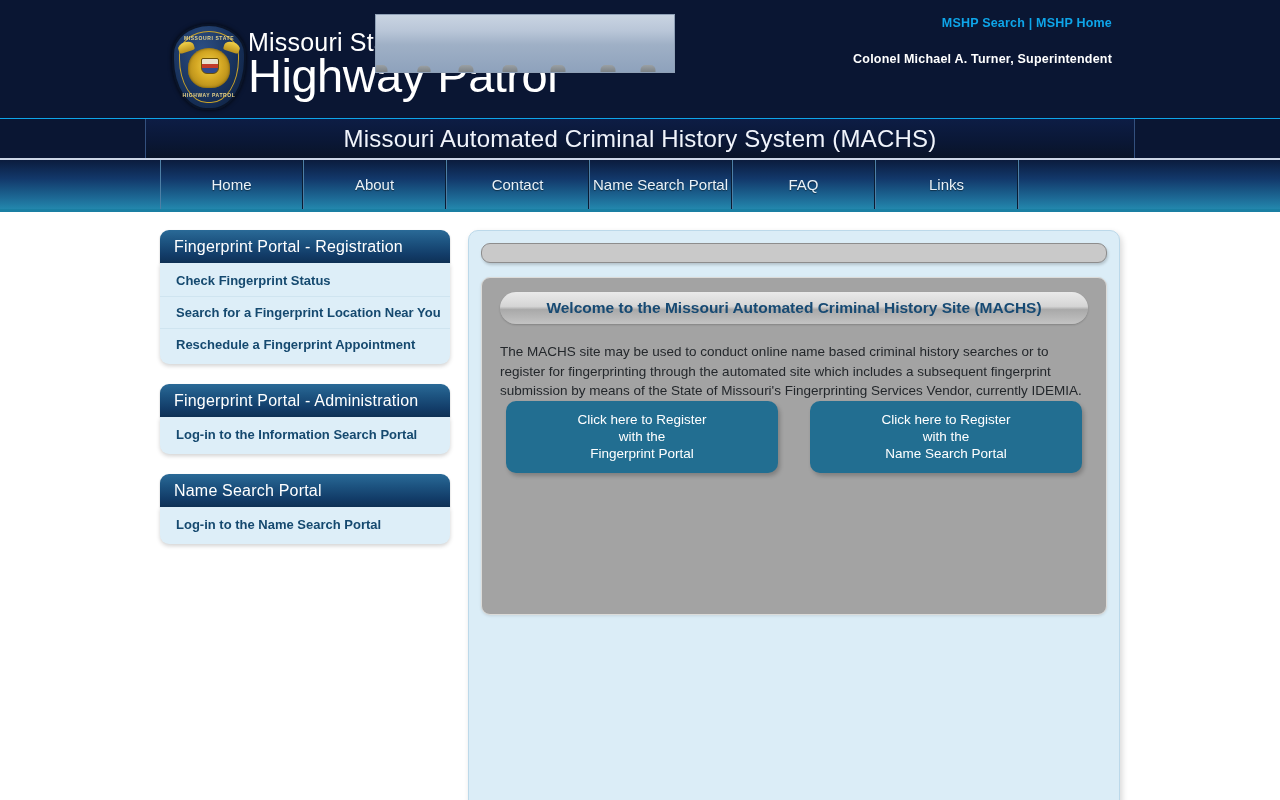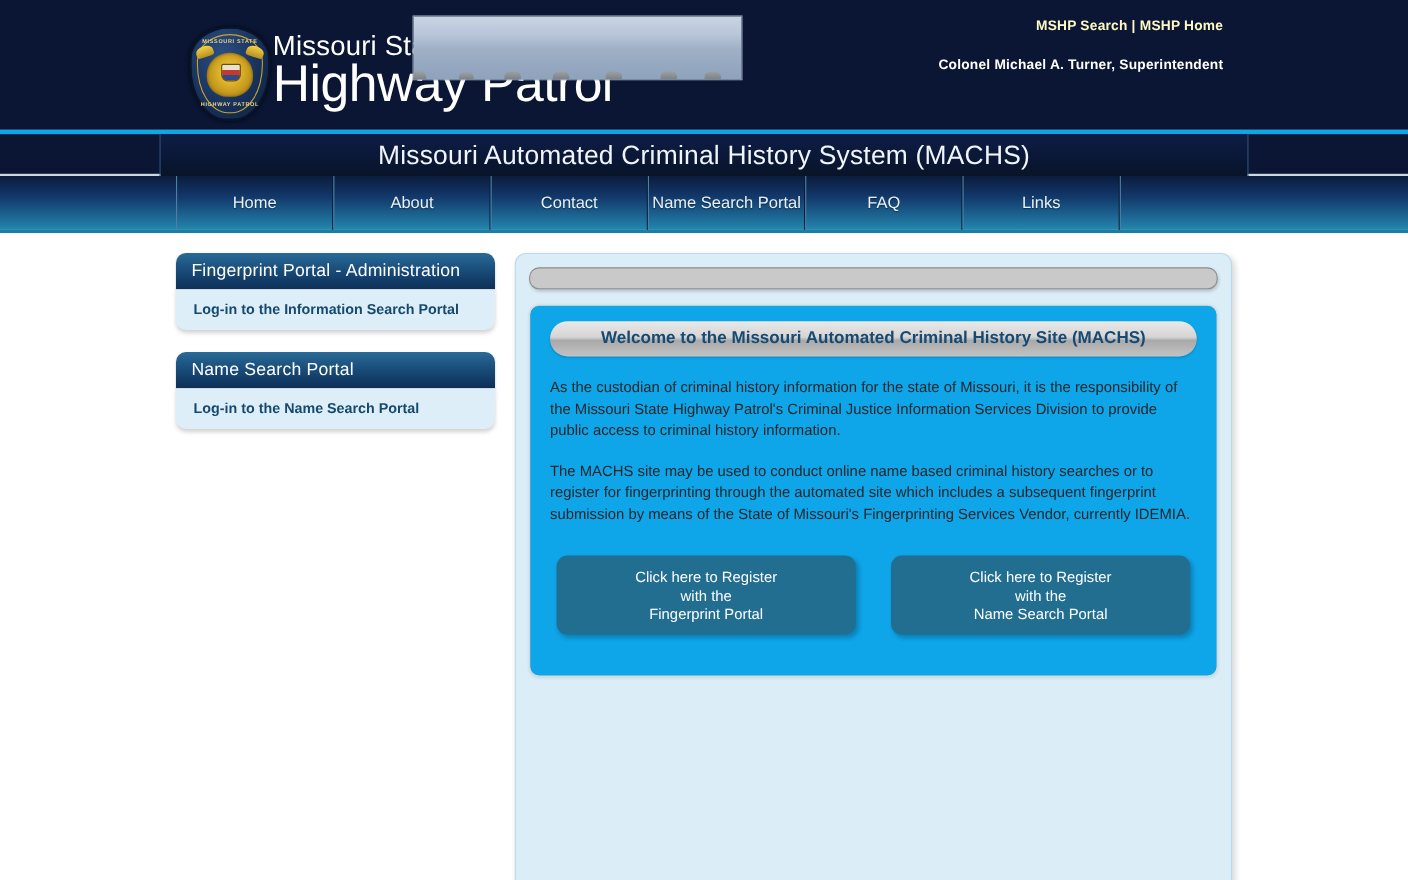--- a/index.html
+++ b/index.html
@@ -96,34 +96,34 @@
   }
   .tr .hat:before {
     content:""; position:absolute; left:50%; top:-7px; transform:translateX(-50%);
     width:15px; height:11px;
     background: linear-gradient(#9aa0a4, #6a7074);
     border-radius: 5px 5px 2px 2px;
   }
 
   .hdr-links {
     position:absolute; right: 168px; top: 16px;
-    font-size: 12.5px; font-weight: bold; color:#fef9c3;
+    font-size: 12.5px; font-weight: bold; color:#0ea5e9;
     letter-spacing:.2px;
   }
   .hdr-super {
     position:absolute; right: 168px; top: 52px;
     font-size: 12.5px; font-weight: bold; color:#ffffff;
     letter-spacing:.2px;
   }
 
   
   .titlebar-wrap {
     position: relative; height: 42px;
     background: #0a1633;
-    border-top: 4px solid #0ea5e9;
+    border-top: 1px solid #0ea5e9;
     border-bottom: 2px solid #ccd6e6;
   }
   .titlebar {
     position:absolute; left:145px; top:0; width:990px; height:39px;
     background: linear-gradient(180deg,#0d1d45 0%, #0a1735 60%, #091428 100%);
     border-left: 1px solid #33507e;
     border-right: 1px solid #33507e;
     display:flex; align-items:center; justify-content:center;
   }
   .titlebar span {
@@ -199,42 +199,41 @@
     box-shadow: 1px 2px 3px rgba(0,0,0,.18);
   }
   .notice-title {
     color:#d8141c; font-size:13.5px; font-weight:bold; letter-spacing:.3px;
     margin-bottom: 4px;
   }
   .notice-text { color:#e0342c; font-size:13px; }
 
   .inner-card {
     margin-top: 14px;
-    background:#0ea5e9;
+    background:#a3a3a3;
     border:1px solid #dcdcda;
     border-radius: 9px;
     padding: 12px 14px 18px 14px;
     box-shadow: 0 1px 3px rgba(0,0,0,.1);
     height: 338px;
   }
   .welcome-bar {
     height: 32px; border-radius: 16px;
     background: linear-gradient(180deg,#e9e9e9 0%, #d5d5d5 45%, #a9a9a9 55%, #c3c3c3 100%);
     display:flex; align-items:center; justify-content:center;
     color:#174a73; font-size:15.5px; font-weight:bold;
     box-shadow: 0 1px 2px rgba(0,0,0,.2);
     margin: 2px 4px 0 4px;
   }
   .para {
     color:#23272b; font-size:13.5px; line-height: 19.5px;
     margin: 18px 4px 0 4px;
   }
   .cta-row {
     display:flex; gap: 32px; justify-content:center;
-    margin-top: 28px;
     align-items: flex-end;
   }
   .cta {
     width: 272px; height: 72px;
     background: #226e91;
     border-radius: 10px;
     color:#ffffff; font-size:13.5px; line-height: 17px;
     display:flex; align-items:center; justify-content:center;
     text-align:center; cursor:pointer;
     box-shadow: 2px 3px 4px rgba(0,0,0,.22);
@@ -308,20 +307,30 @@
       <div class="nav-item">FAQ</div>
       <div class="nav-item">Links</div>
       <div class="nav-gap"></div>
     </div>
   </div>
 
   <div class="body-area">
 
     <div class="sidebar">
 
+      <div class="panel">
+        <div class="panel-head">
+          <span>Fingerprint Portal - Registration</span>
+        </div>
+        <div class="panel-body">
+          <a class="panel-link">Check Fingerprint Status</a>
+          <a class="panel-link">Search for a Fingerprint Location Near You</a>
+          <a class="panel-link">Reschedule a Fingerprint Appointment</a>
+        </div>
+      </div>
 
       <div class="panel">
         <div class="panel-head">
           <span>Fingerprint Portal - Administration</span>
         </div>
         <div class="panel-body">
           <a class="panel-link">Log-in to the Information Search Portal</a>
         </div>
       </div>
 
@@ -339,21 +348,20 @@
     <div class="main">
 
       <div class="notice">
       </div>
 
       <div class="inner-card">
         <div class="welcome-bar">
           <span>Welcome to the Missouri Automated Criminal History Site (MACHS)</span>
         </div>
 
-        <div class="para">As the custodian of criminal history information for the state of Missouri, it is the responsibility of the Missouri State Highway Patrol's Criminal Justice Information Services Division to provide public access to criminal history information.</div>
         <div class="para">The MACHS site may be used to conduct online name based criminal history searches or to register for fingerprinting through the automated site which includes a subsequent fingerprint submission by means of the State of Missouri's Fingerprinting Services Vendor, currently IDEMIA.</div>
 
         <div class="cta-row">
           <div class="cta">
             <span>
               <span>Click here to Register</span><br>
               <span>with the</span><br>
               <span>Fingerprint Portal</span>
             </span>
           </div>

